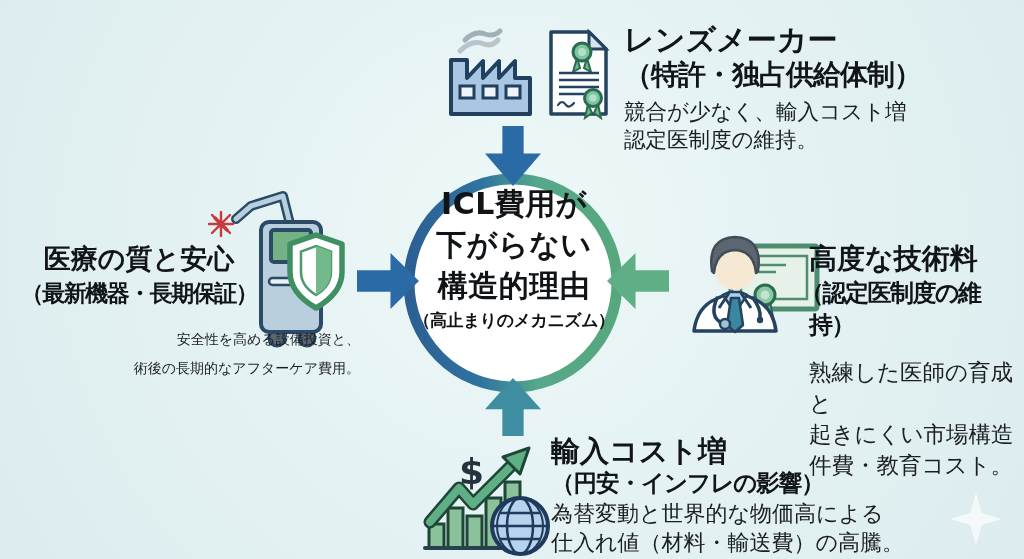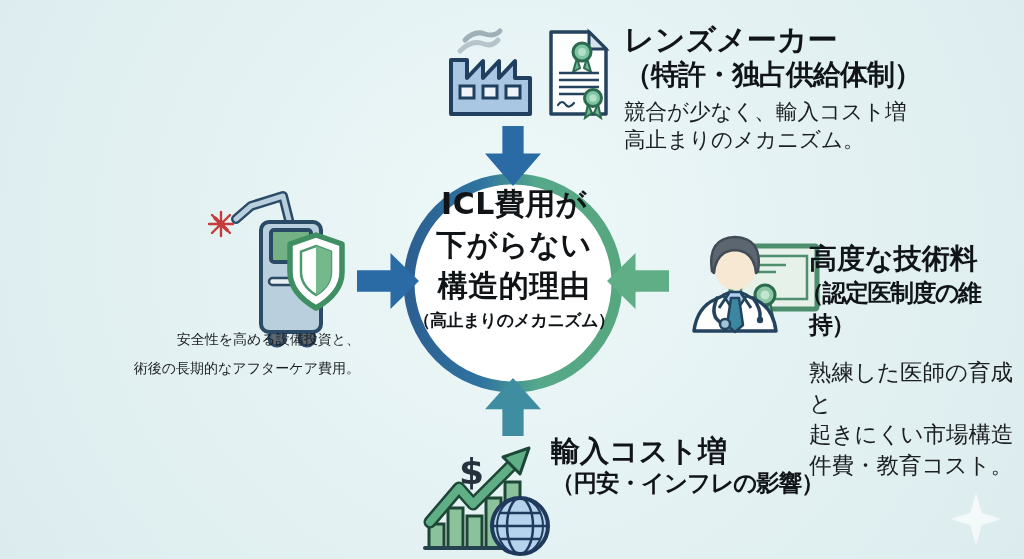--- a/index.html
+++ b/index.html
@@ -109,21 +109,21 @@
     <path d="M55 78 l3 14 l-7 -5 z" fill="#6fb795" stroke="#2c6b4f" stroke-width="2"></path>
     <circle cx="50" cy="72" r="8.5" fill="#7cc4a2" stroke="#2c6b4f" stroke-width="3"></circle>
     <circle cx="50" cy="72" r="3.8" fill="#b4e0c9"></circle>
   </svg>
 
   <div class="abs top-text">
     <div class="n-title">レンズメーカー</div>
     <div class="n-sub">（特許・独占供給体制）</div>
     <div class="n-desc">
       <span>競合が少なく、輸入コスト増</span><br>
-      <span>高止まりのメカニズム。</span>
+      <span>認定医制度の維持。</span>
     </div>
   </div>
 
   <svg class="abs" style="left:203px;top:182px;" width="145" height="166" viewBox="0 0 145 166">
     <g>
       <g stroke="#c63b3b" stroke-width="2.4" stroke-linecap="round">
         <line x1="6" y1="42" x2="30" y2="42"></line>
         <line x1="18" y1="30" x2="18" y2="54"></line>
         <line x1="9" y1="33" x2="27" y2="51"></line>
         <line x1="9" y1="51" x2="27" y2="33"></line>
@@ -139,20 +139,24 @@
     <rect x="68" y="48" width="40" height="32" rx="3" fill="#74b184" stroke="#2a4a66" stroke-width="4"></rect>
     <rect x="66" y="96" width="26" height="7" rx="3.5" fill="#e8eff4" stroke="#2a4a66" stroke-width="2.5"></rect>
   </svg>
 
   <svg class="abs" style="left:283px;top:231px;" width="66" height="82" viewBox="0 0 66 82">
     <path d="M33 4 L59 13 V41 Q59 62 33 77 Q7 62 7 41 V13 Z" fill="#ffffff" stroke="#3f8f63" stroke-width="5.5" stroke-linejoin="round"></path>
     <path d="M33 15 L48 20.5 V41 Q48 55 33 64 Q18 55 18 41 V20.5 Z" fill="#ffffff" stroke="#4d9a6e" stroke-width="2.5"></path>
     <path d="M33 15 L48 20.5 V41 Q48 55 33 64 Z" fill="#74b98c"></path>
   </svg>
 
+  <div class="abs left-title">
+    <div class="n-title">医療の質と安心</div>
+    <div class="n-sub">（最新機器・長期保証）</div>
+  </div>
   <div class="abs left-desc n-desc">
     <span>安全性を高める設備投資と、</span><br>
     <span>術後の長期的なアフターケア費用。</span>
   </div>
 
   <svg class="abs" style="left:728px;top:243px;" width="92" height="78" viewBox="0 0 92 78">
     <rect x="3" y="3" width="86" height="63" rx="2" fill="#e6f1e9" stroke="#4c8e6e" stroke-width="5"></rect>
     <rect x="13" y="13" width="66" height="43" fill="none" stroke="#4c8e6e" stroke-width="2.5"></rect>
     <line x1="22" y1="22" x2="58" y2="22" stroke="#4c8e6e" stroke-width="2.5"></line>
     <line x1="22" y1="29" x2="48" y2="29" stroke="#4c8e6e" stroke-width="2.5"></line>
@@ -205,17 +209,21 @@
     <ellipse cx="33" cy="33" rx="13" ry="28" fill="none" stroke="#1f3a5c" stroke-width="2.5"></ellipse>
     <ellipse cx="33" cy="33" rx="23" ry="28" fill="none" stroke="#1f3a5c" stroke-width="2"></ellipse>
     <line x1="12" y1="20" x2="54" y2="20" stroke="#1f3a5c" stroke-width="2.5"></line>
     <line x1="5" y1="33" x2="61" y2="33" stroke="#1f3a5c" stroke-width="2.5"></line>
     <line x1="12" y1="46" x2="54" y2="46" stroke="#1f3a5c" stroke-width="2.5"></line>
   </svg>
 
   <div class="abs bottom-text">
     <div class="n-title">輸入コスト増</div>
     <div class="n-sub">（円安・インフレの影響）</div>
+    <div class="n-desc">
+      <span>為替変動と世界的な物価高による</span><br>
+      <span>仕入れ値（材料・輸送費）の高騰。</span>
+    </div>
   </div>
 
   <span class="abs sparkle"></span>
 
 </div>
 
 </body></html>

